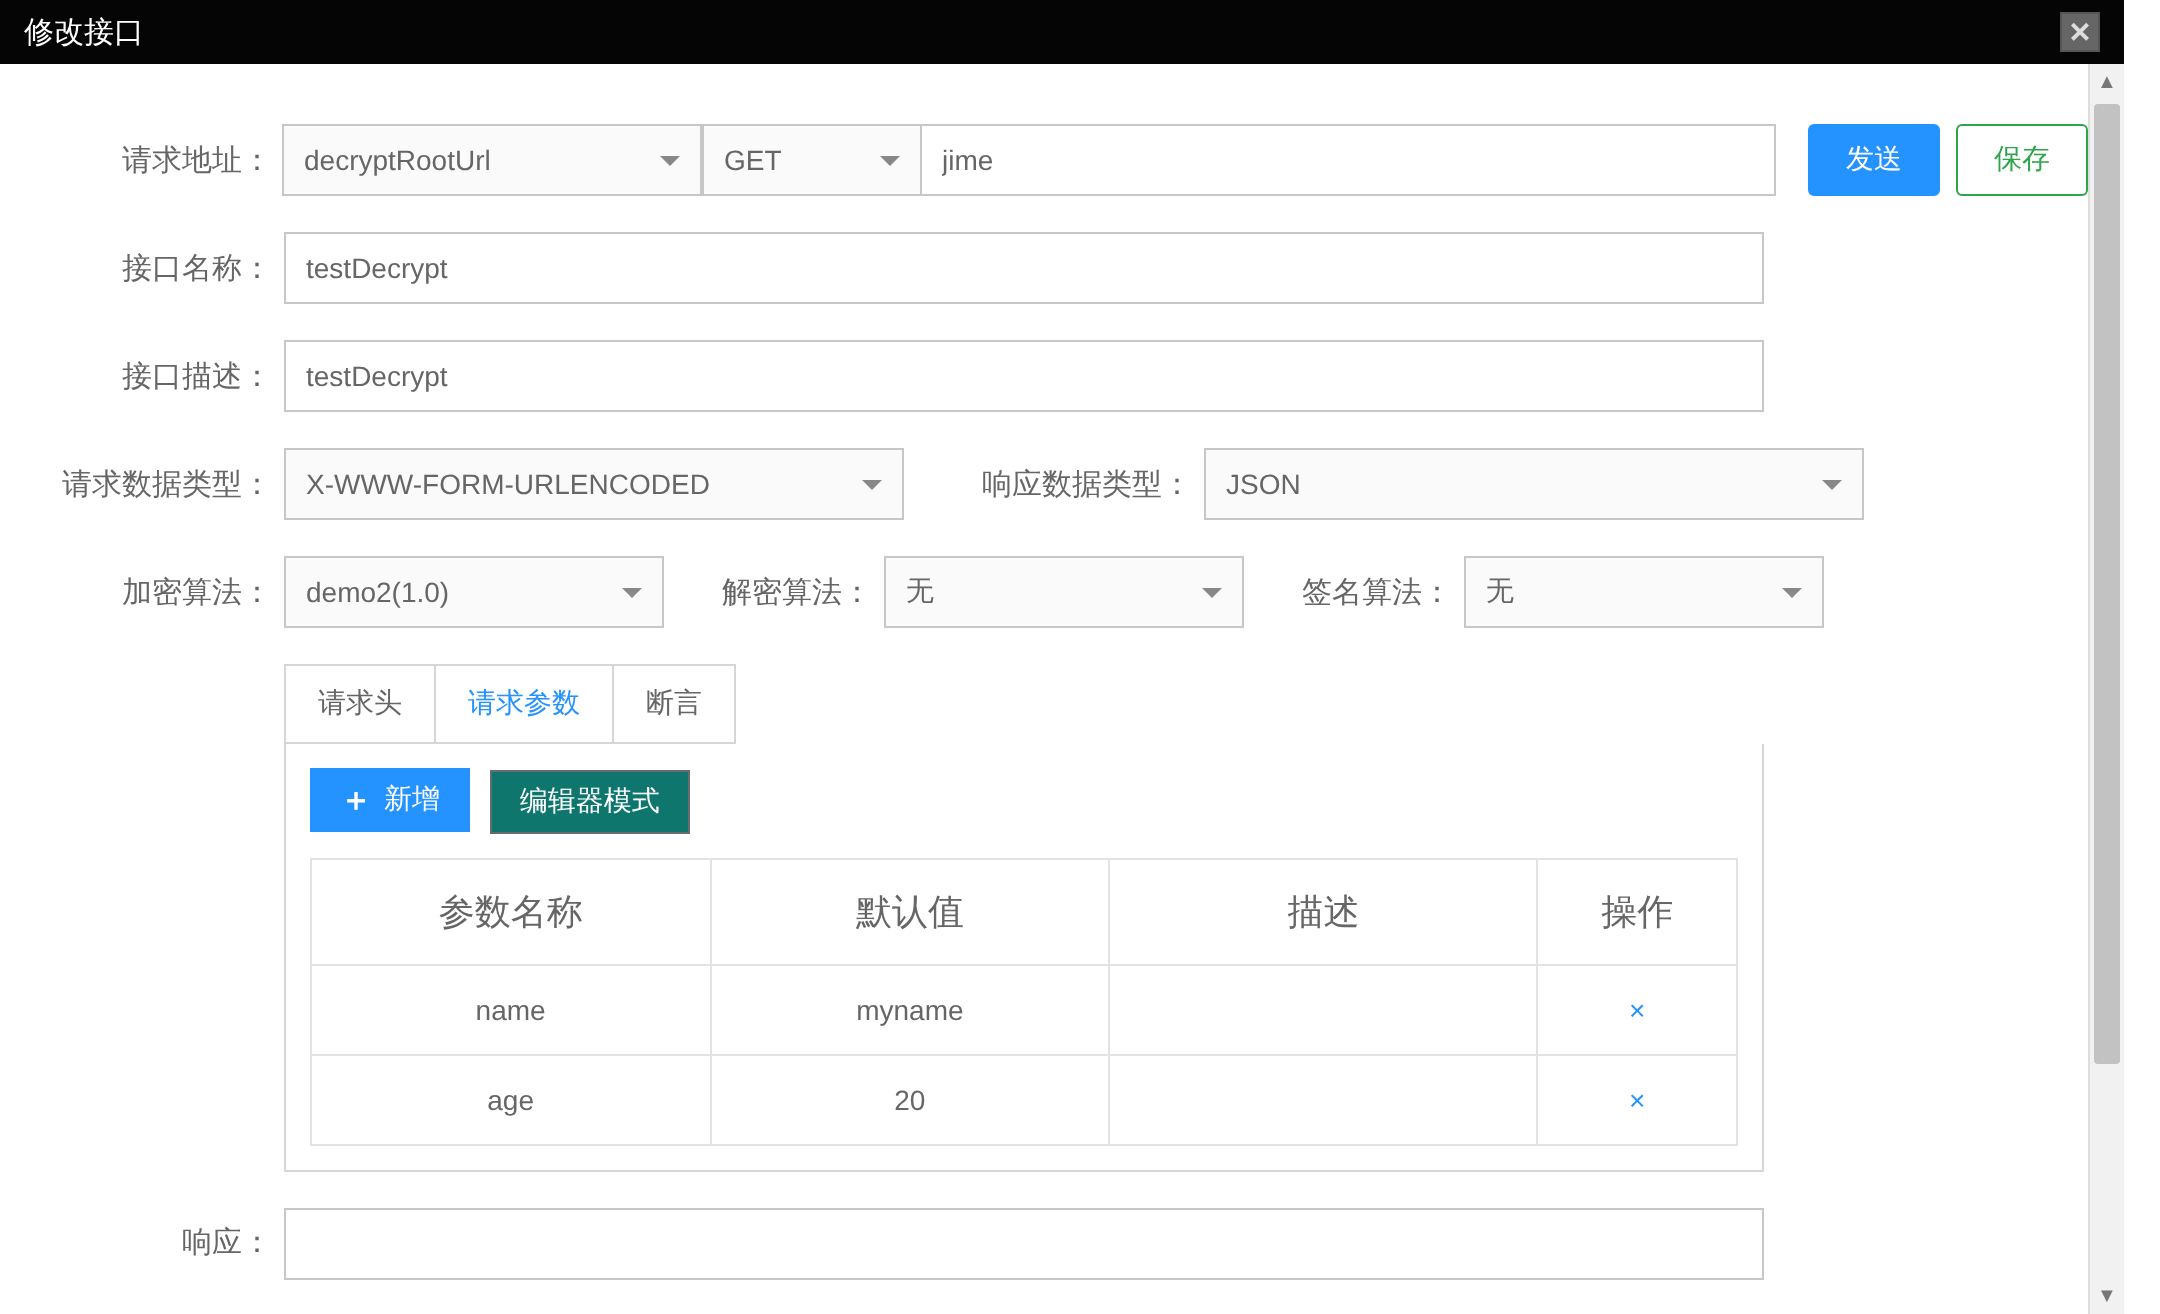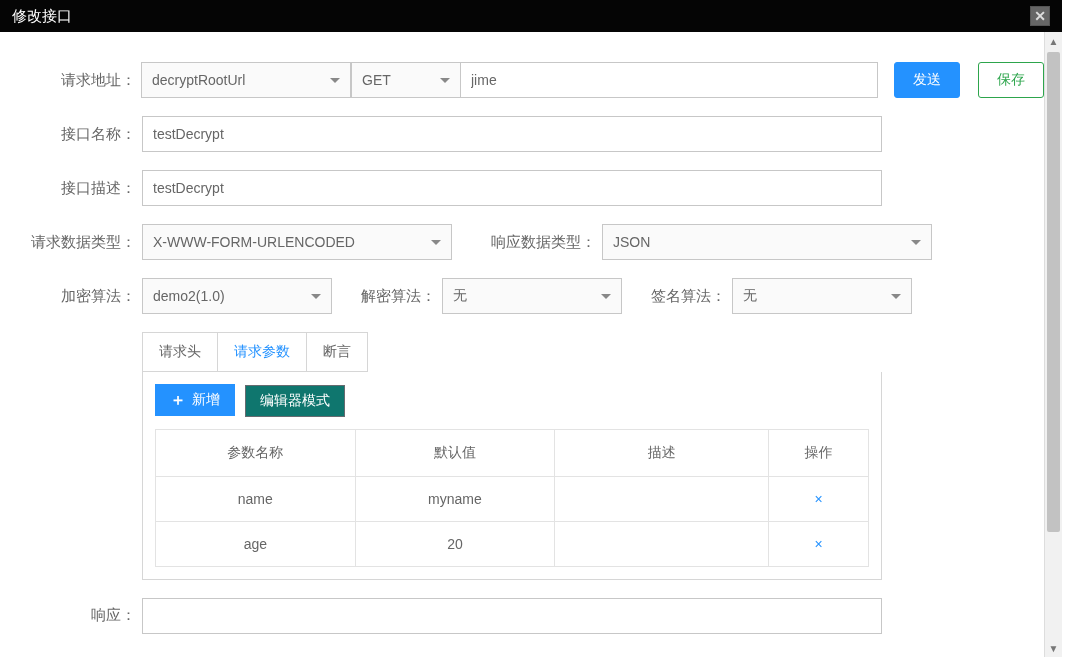--- a/index.html
+++ b/index.html
@@ -92,21 +92,21 @@
     }
     .btn {
       height: 36px;
       padding: 0 18px;
       display: inline-flex;
       align-items: center;
       justify-content: center;
       border-radius: 3px;
       font-size: 14px;
       cursor: pointer;
-      margin-left: 18px;
+      margin-left: 8px;
     }
     .btn-primary { background: #2492ff; color: #fff; border: 1px solid #2492ff; }
     .btn-outline-green { background: #fff; color: #2da54c; border: 1px solid #2da54c; }
     .tabs {
       display: flex;
       border: 1px solid #d6d6d6;
       width: fit-content;
       margin-top: 10px;
     }
     .tab {
@@ -141,21 +141,21 @@
       border-collapse: collapse;
       margin-top: 12px;
     }
     table.params th, table.params td {
       border: 1px solid #e3e3e3;
       padding: 14px 8px;
       text-align: center;
       color: #666;
       font-weight: normal;
     }
-    table.params th { background: #fff; font-size: 14px; }
+    table.params th { background: #fff; font-size: 18px; }
     .del-x { color: #2492ff; cursor: pointer; }
     .scrollbar-right {
       position: absolute;
       right: 0;
       top: 32px;
       bottom: 0;
       width: 18px;
       background: #f1f1f1;
       border-left: 1px solid #ddd;
     }

